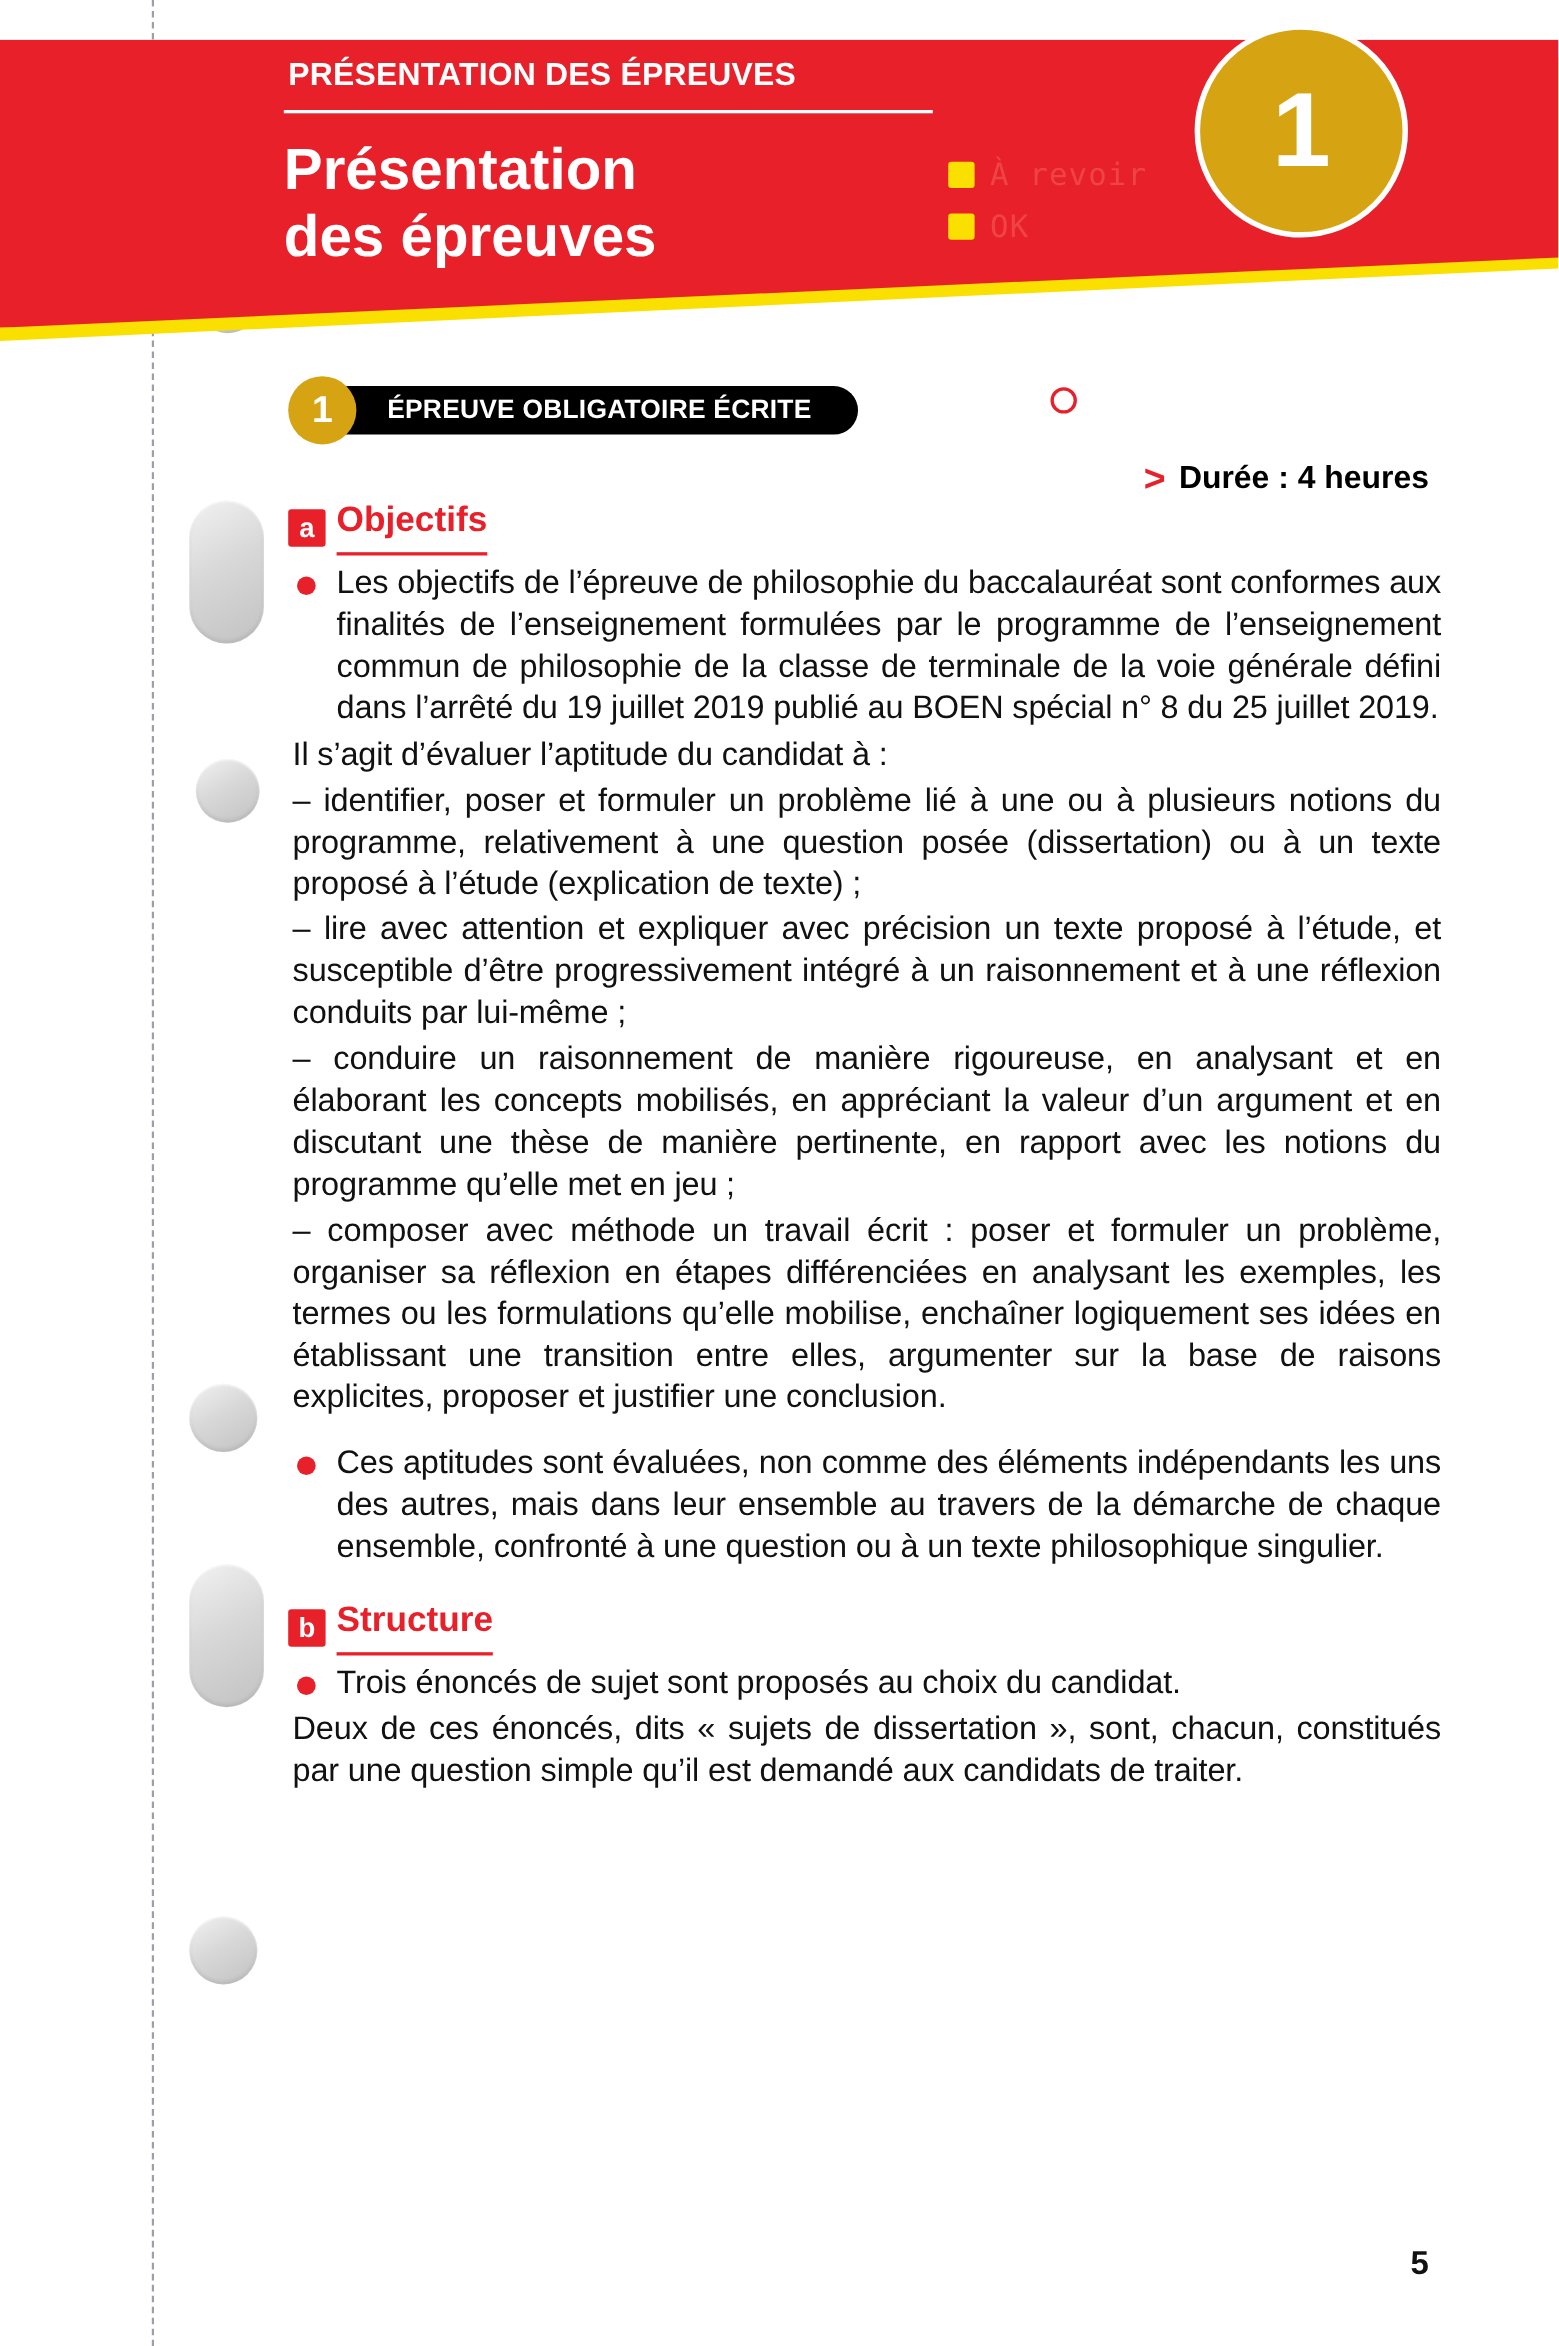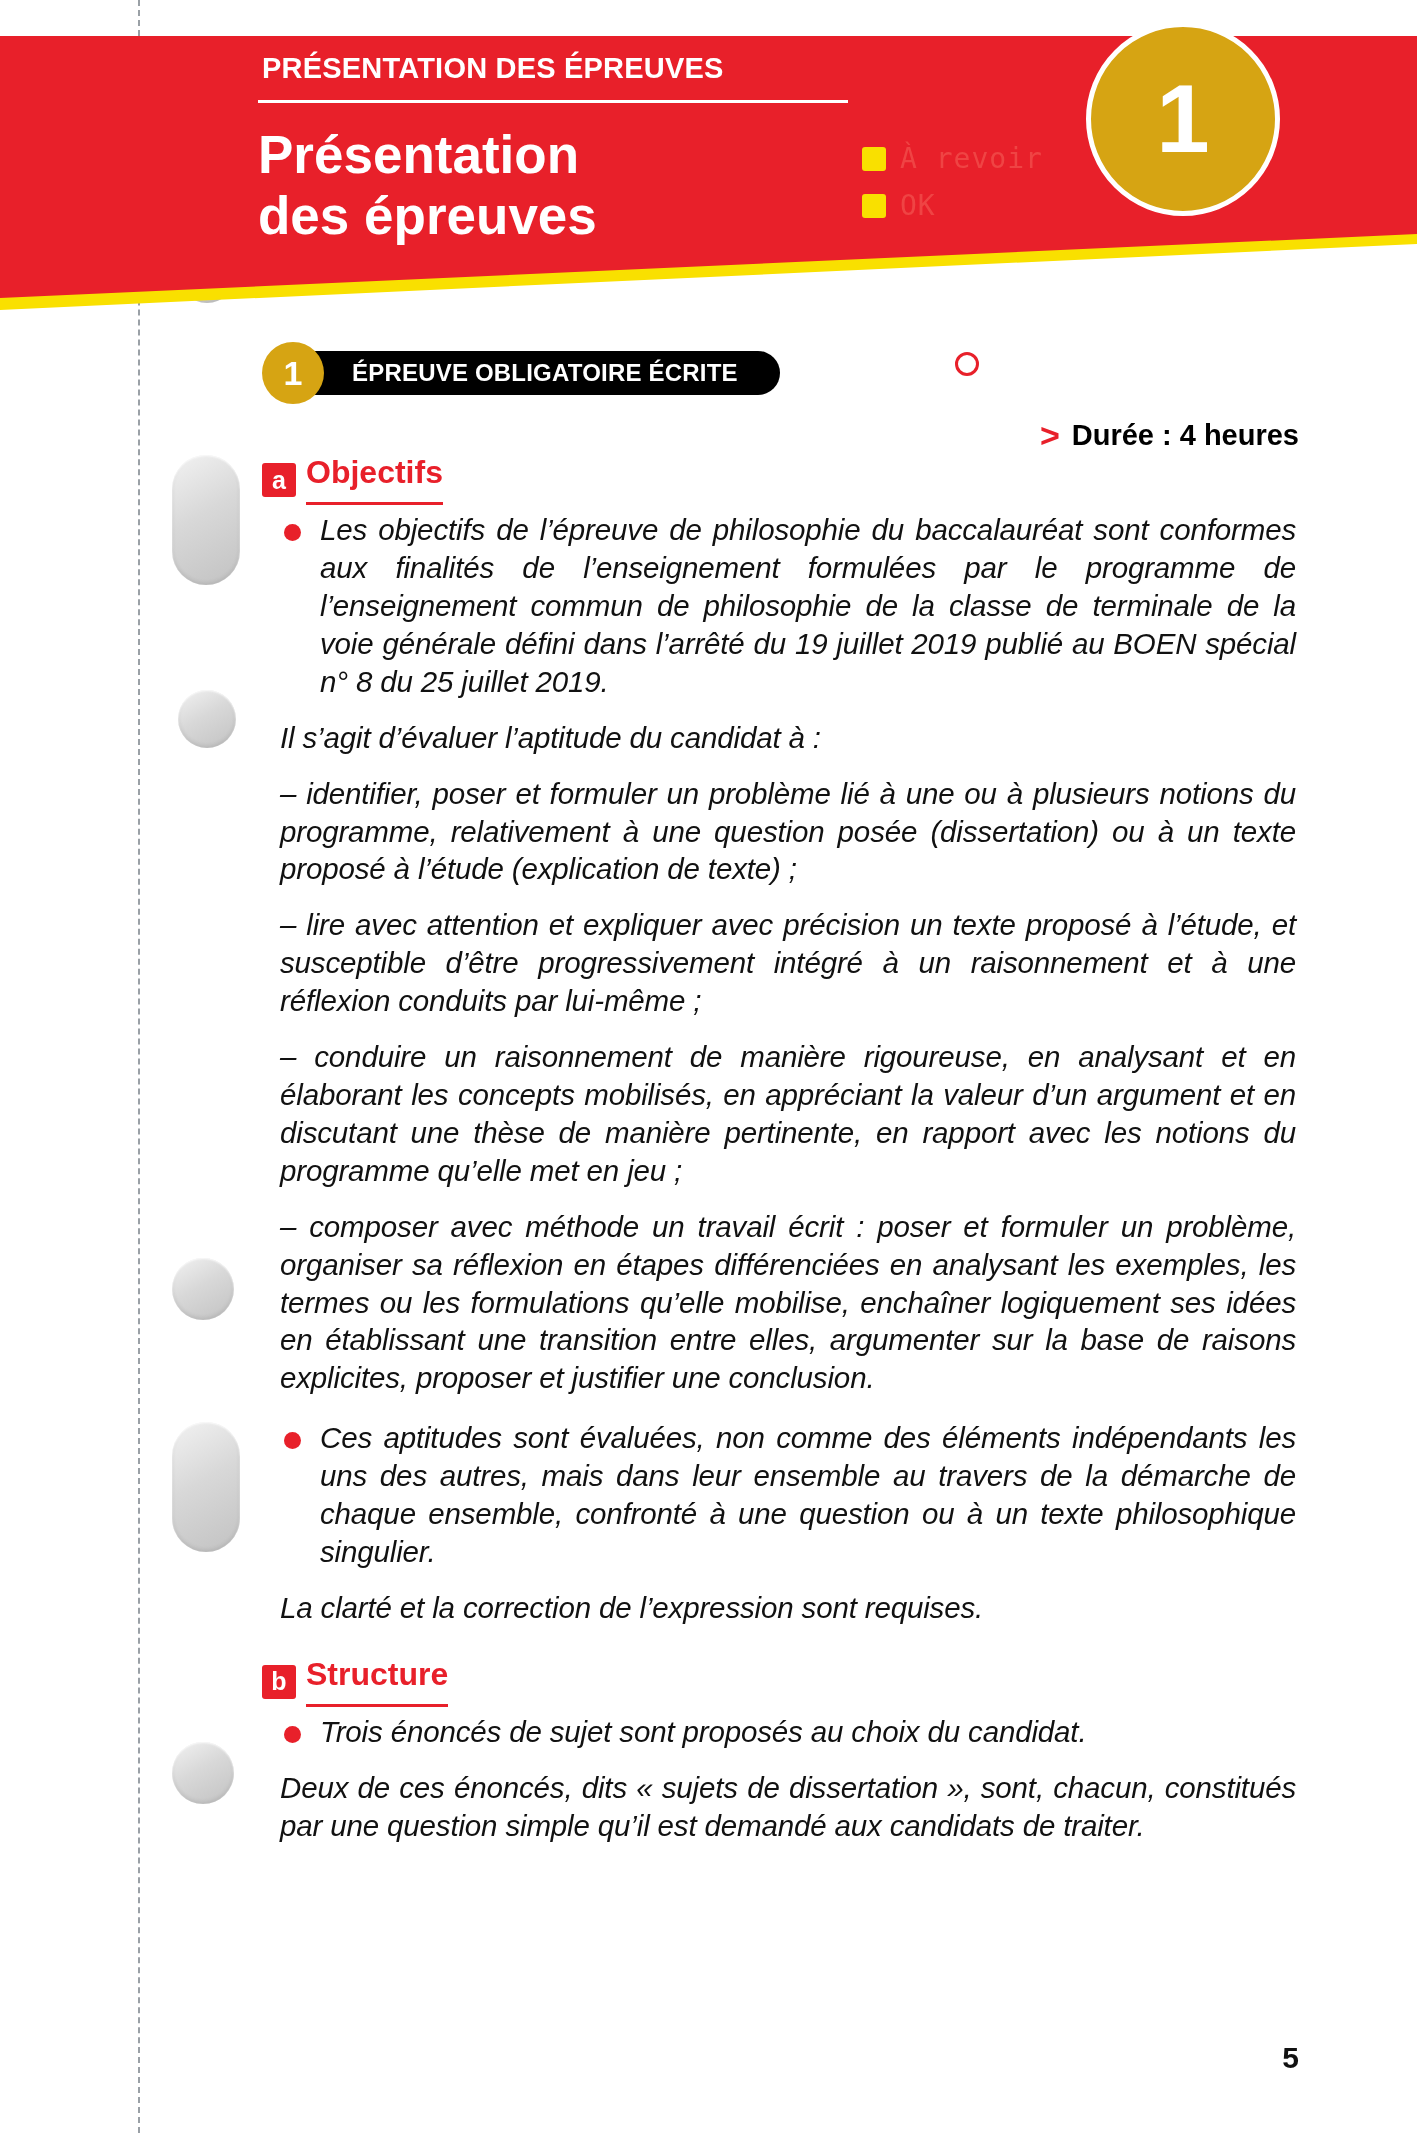--- a/index.html
+++ b/index.html
@@ -232,24 +232,23 @@
     color: #e8202a;
     border-bottom: 3px solid #e8202a;
     padding-bottom: 12px;
     line-height: 1.1;
   }
 
   .para {
     font-size: 29.5px;
     line-height: 1.285;
     text-align: justify;
-    margin: 18px;
+    margin: 4px;
     font-family: "Liberation Sans", sans-serif;
     letter-spacing: -0.15px;
-    font-style: italic;
   }
   .para.bulleted {
     position: relative;
     padding-left: 40px;
   }
   .bullet-dot {
     position: absolute;
     left: 4px;
     top: 13px;
     width: 17px;
@@ -339,21 +338,20 @@
     <p class="para gap-sm">– identifier, poser et formuler un problème lié à une ou à plusieurs notions du programme, relativement à une question posée (dissertation) ou à un texte proposé à l’étude (explication de texte) ;</p>
     <p class="para gap-sm">– lire avec attention et expliquer avec précision un texte proposé à l’étude, et susceptible d’être progressivement intégré à un raisonnement et à une réflexion conduits par lui-même ;</p>
     <p class="para gap-sm">– conduire un raisonnement de manière rigoureuse, en analysant et en élaborant les concepts mobilisés, en appréciant la valeur d’un argument et en discutant une thèse de manière pertinente, en rapport avec les notions du programme qu’elle met en jeu ;</p>
     <p class="para gap-sm">– composer avec méthode un travail écrit : poser et formuler un problème, organiser sa réflexion en étapes différenciées en analysant les exemples, les termes ou les formulations qu’elle mobilise, enchaîner logiquement ses idées en établissant une transition entre elles, argumenter sur la base de raisons explicites, proposer et justifier une conclusion.</p>
 
     <p class="para bulleted gap-lg">
       <span class="bullet-dot"></span>
       <span>Ces aptitudes sont évaluées, non comme des éléments indépendants les uns des autres, mais dans leur ensemble au travers de la démarche de chaque ensemble, confronté à une question ou à un texte philosophique singulier.</span>
     </p>
 
-    <p class="para gap-sm">La clarté et la correction de l’expression sont requises.</p>
 
     <div class="sub-head" style="margin-top:30px;">
       <span class="letter-box">b</span>
       <span class="sub-head-text">Structure</span>
     </div>
 
     <p class="para bulleted blk">
       <span class="bullet-dot"></span>
       <span>Trois énoncés de sujet sont proposés au choix du candidat.</span>
     </p>

